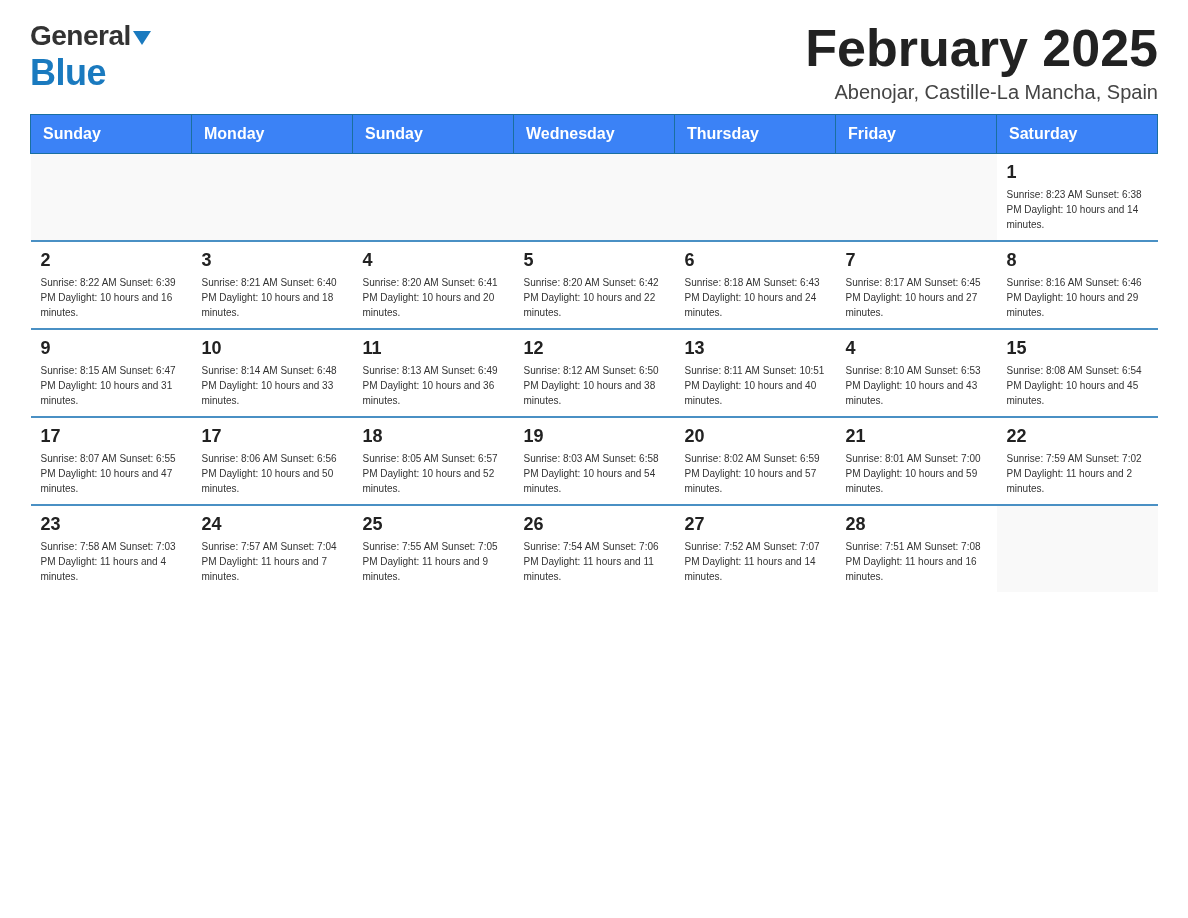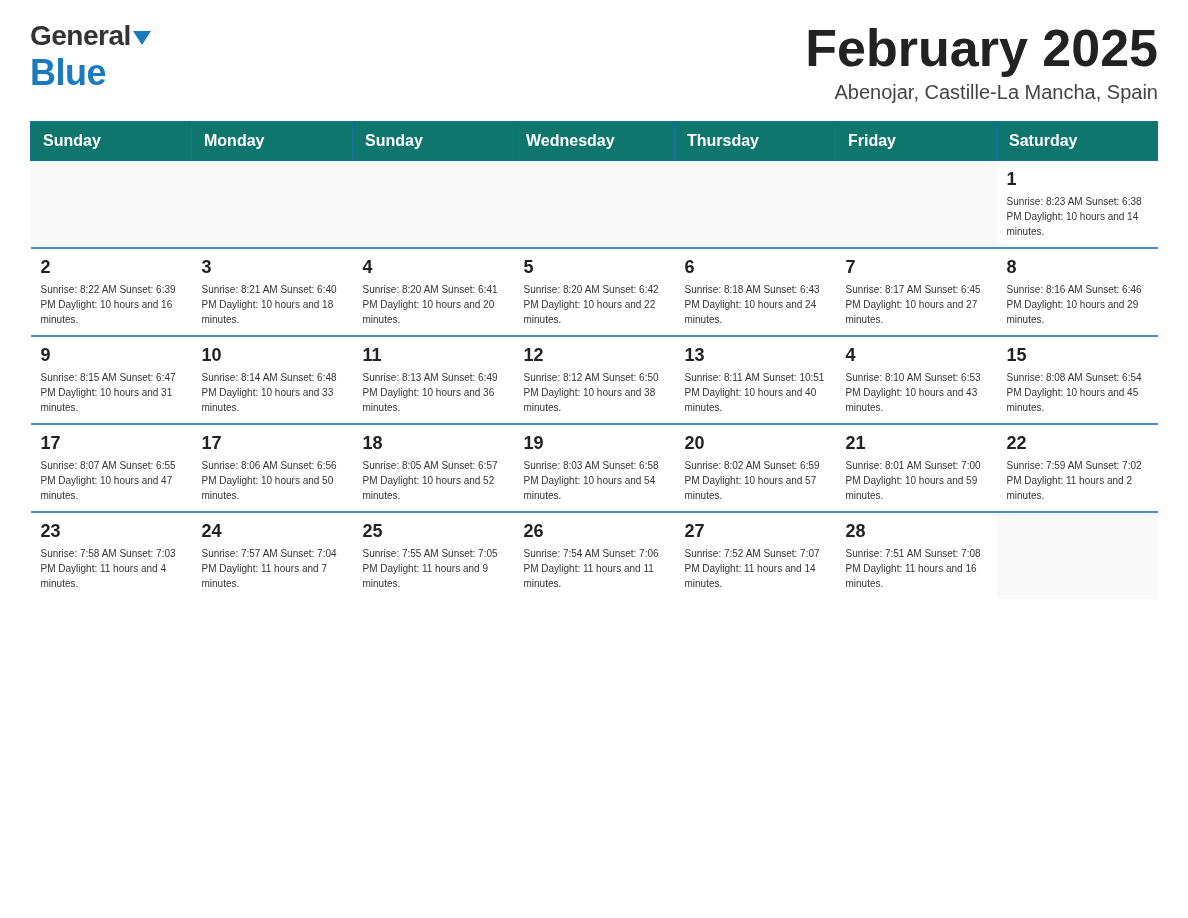--- a/index.html
+++ b/index.html
@@ -9,21 +9,21 @@
       padding: 20px 30px;
       width: 1188px;
       min-height: 918px;
     }
 
     
     .header {
       display: flex;
       justify-content: space-between;
       align-items: flex-start;
-      margin-bottom: 17px;
+      margin-bottom: 10px;
     }
     .logo {
       display: flex;
       flex-direction: column;
       align-items: flex-start;
     }
     .logo-general {
       font-size: 28px;
       font-weight: bold;
       color: #333;
@@ -62,21 +62,21 @@
       margin-top: 4px;
     }
 
     
     .calendar {
       width: 100%;
       border-collapse: collapse;
       margin-top: 10px;
     }
     .calendar thead th {
-      background-color: #0f766e;
+      background-color: #3b82f6;
       color: #fff;
       font-size: 16px;
       font-weight: bold;
       padding: 10px 12px;
       text-align: left;
       border: 1px solid #1a6fa0;
     }
     .calendar tbody tr {
       border-bottom: 2px solid #4a90c4;
     }

